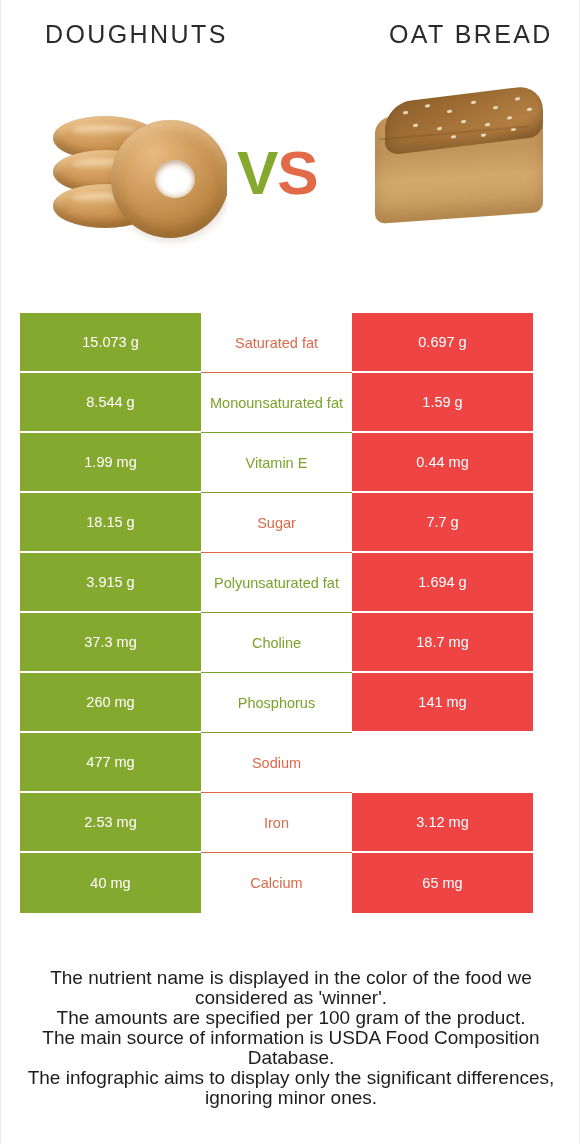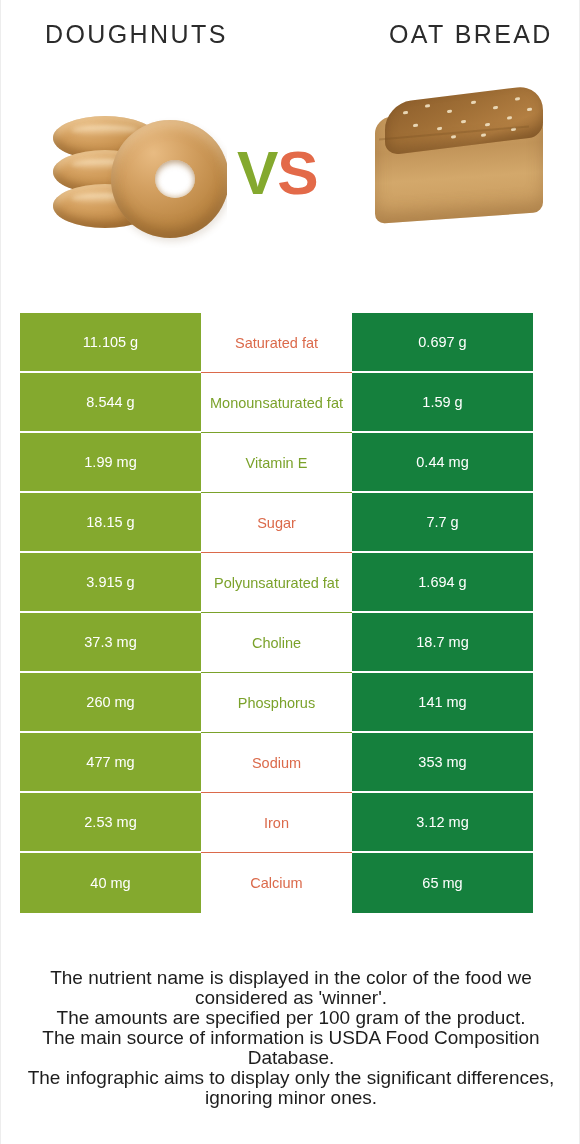--- a/index.html
+++ b/index.html
@@ -180,21 +180,21 @@
   }
   .cell-mid .divider {
     position: absolute;
     left: 0; right: 0; bottom: 0;
     height: 1px;
   }
   .cell-right {
     width: 181px;
     color: #ffffff;
     font-size: 14.5px;
-    background: #15803d;
+    background: #ef4444;
     border-bottom: 2px solid #ffffff;
   }
   .row:last-child .cell-left,
   .row:last-child .cell-right { border-bottom: none; }
   .row:last-child .cell-mid .divider { display: none; }
 
   .win-green { color: #7ba22b; }
   .win-red   { color: #db6a4b; }
 
   
@@ -252,21 +252,21 @@
         <div class="oat" style="left:66px;  top:40px;"></div>
         <div class="oat" style="left:96px;  top:42px;"></div>
         <div class="oat" style="left:126px; top:40px;"></div>
       </div>
       <div class="loaf-crease"></div>
     </div>
   </div>
 
   <div class="table" id="nutrient-table">
       <div class="row">
-        <div class="cell cell-left">11.105 g</div>
+        <div class="cell cell-left">15.073 g</div>
         <div class="cell cell-mid">
           <span class="win-red">Saturated fat</span>
           <div class="divider" style="background: rgb(219, 106, 75);"></div>
         </div>
         <div class="cell cell-right">0.697 g</div>
       </div>
       <div class="row">
         <div class="cell cell-left">8.544 g</div>
         <div class="cell cell-mid">
           <span class="win-green">Monounsaturated fat</span>
@@ -313,21 +313,20 @@
           <div class="divider" style="background: rgb(123, 162, 43);"></div>
         </div>
         <div class="cell cell-right">141 mg</div>
       </div>
       <div class="row">
         <div class="cell cell-left">477 mg</div>
         <div class="cell cell-mid">
           <span class="win-red">Sodium</span>
           <div class="divider" style="background: rgb(219, 106, 75);"></div>
         </div>
-        <div class="cell cell-right">353 mg</div>
       </div>
       <div class="row">
         <div class="cell cell-left">2.53 mg</div>
         <div class="cell cell-mid">
           <span class="win-red">Iron</span>
           <div class="divider" style="background: rgb(219, 106, 75);"></div>
         </div>
         <div class="cell cell-right">3.12 mg</div>
       </div>
       <div class="row">

